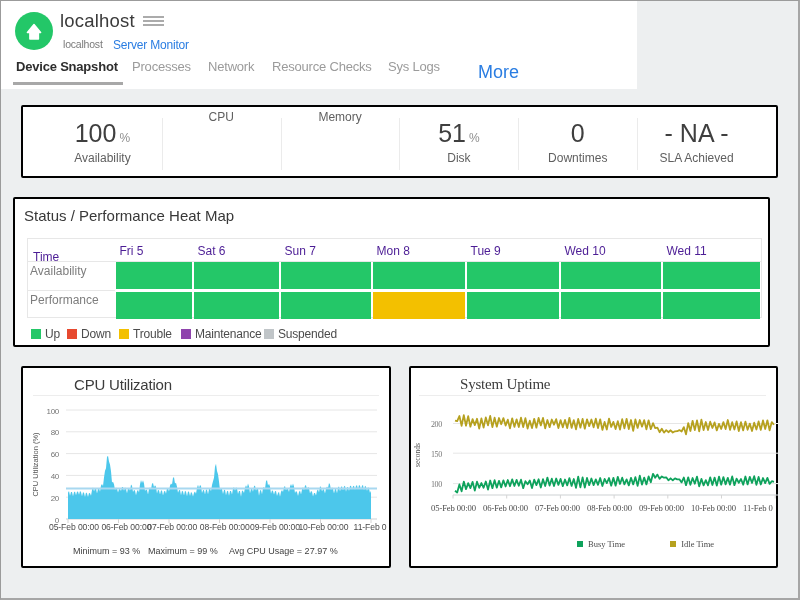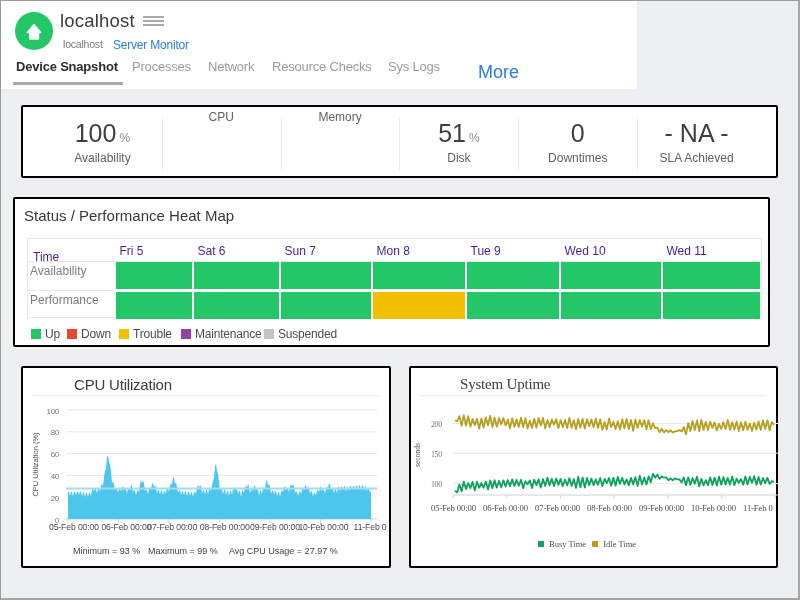--- a/index.html
+++ b/index.html
@@ -40,21 +40,21 @@
   .sq { display:inline-block; width:10px; height:10px; vertical-align:-1px; margin-right:4px; }
   
   #cpu { left:20px; top:365px; width:370px; height:202px; }
   #sysup { left:408px; top:365px; width:369px; height:202px;font-family:Liberation Serif, serif; }
   .ctitle { position:absolute; left:7px; top:8px; font-size:15px; letter-spacing:-0.2px; color:#3c3c3c;margin-left:44px; }
   .cdivide { position:absolute; left:10px; top:27px; right:10px; height:1px; background:#ededed; }
   #cpustats { position:absolute; left:0; top:178px; font-size:9px; color:#3f3f3f; white-space:nowrap; }
   #cpustats span { position:absolute; }
   #suplegend { position:absolute; left:127px; top:170.5px; font-size:8.5px; color:#4c4c4c; white-space:nowrap; }
   #suplegend .sq { width:6px; height:6px; vertical-align:0px; margin-right:5px; }
-  #suplegend span.item { margin-right:4px; }
+  #suplegend span.item { margin-right:4px;margin-left:39px; }
 </style>
 </head>
 <body>
 <div id="header">
   <div id="circle">
     <svg width="38" height="38" viewBox="0 0 38 38">
         <path d="M19 12.6 L25.6 20.4 L23.4 20.4 L23.4 26.9 L14.9 26.9 L14.9 20.4 L12.4 20.4 Z" fill="#fff" stroke="#fff" stroke-width="1.5" stroke-linejoin="round"></path>
       </svg>
   </div>
   <div id="title">localhost</div>

